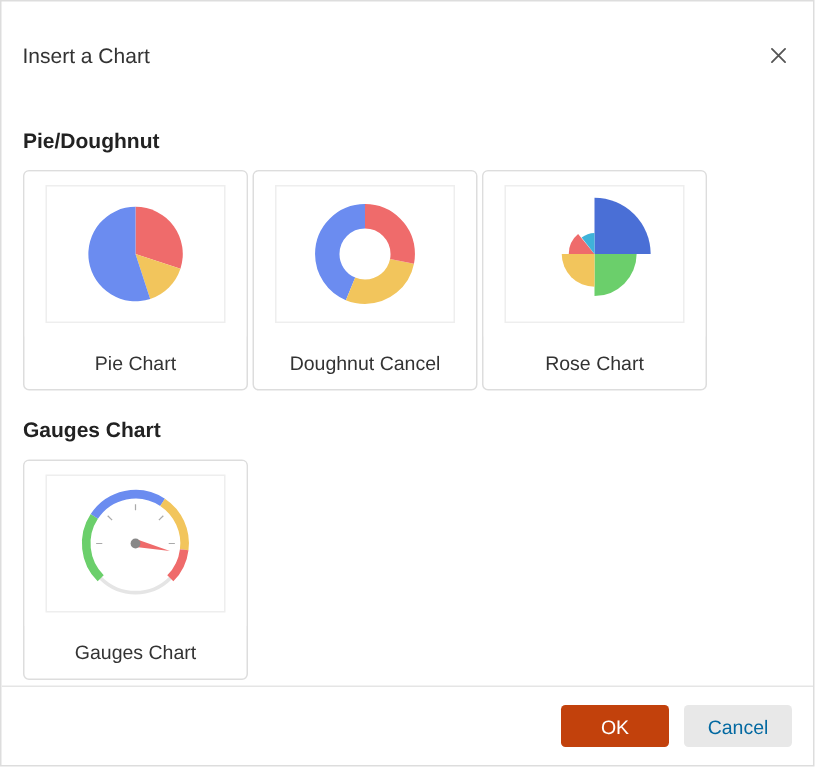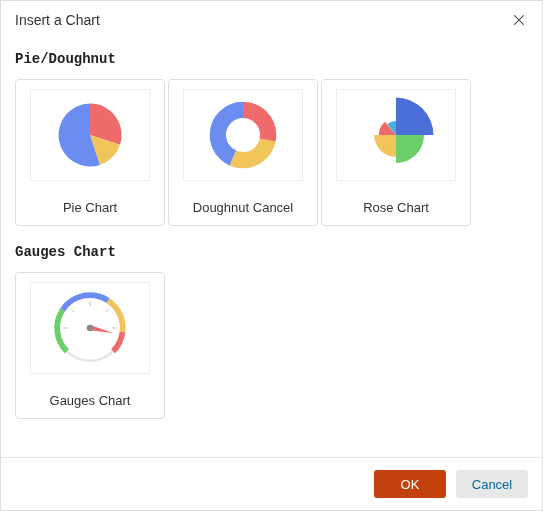--- a/index.html
+++ b/index.html
@@ -11,21 +11,21 @@
       width: 543px;
       height: 511px;
       display: flex;
       flex-direction: column;
       border: 1px solid #ddd;
     }
     .titlebar {
       display: flex;
       justify-content: space-between;
       align-items: center;
-      padding: 10px 14px;
+      padding: 27px 14px;
       font-size: 14px;
       color: #333;
     }
     .close-btn {
       cursor: pointer;
       font-size: 16px;
       color: #666;
       width: 18px;
       height: 18px;
       display: flex;
@@ -35,21 +35,20 @@
     .content {
       flex: 1;
       overflow: auto;
       padding: 6px 14px 14px 14px;
     }
     .section-heading {
       font-weight: 700;
       font-size: 14px;
       color: #222;
       margin: 6px 0 12px 0;
-      font-family: Liberation Mono, monospace;
     }
     .card-row {
       display: flex;
       gap: 3px;
       margin-bottom: 18px;
     }
     .card {
       width: 150px;
       border: 1px solid #ddd;
       border-radius: 4px;

